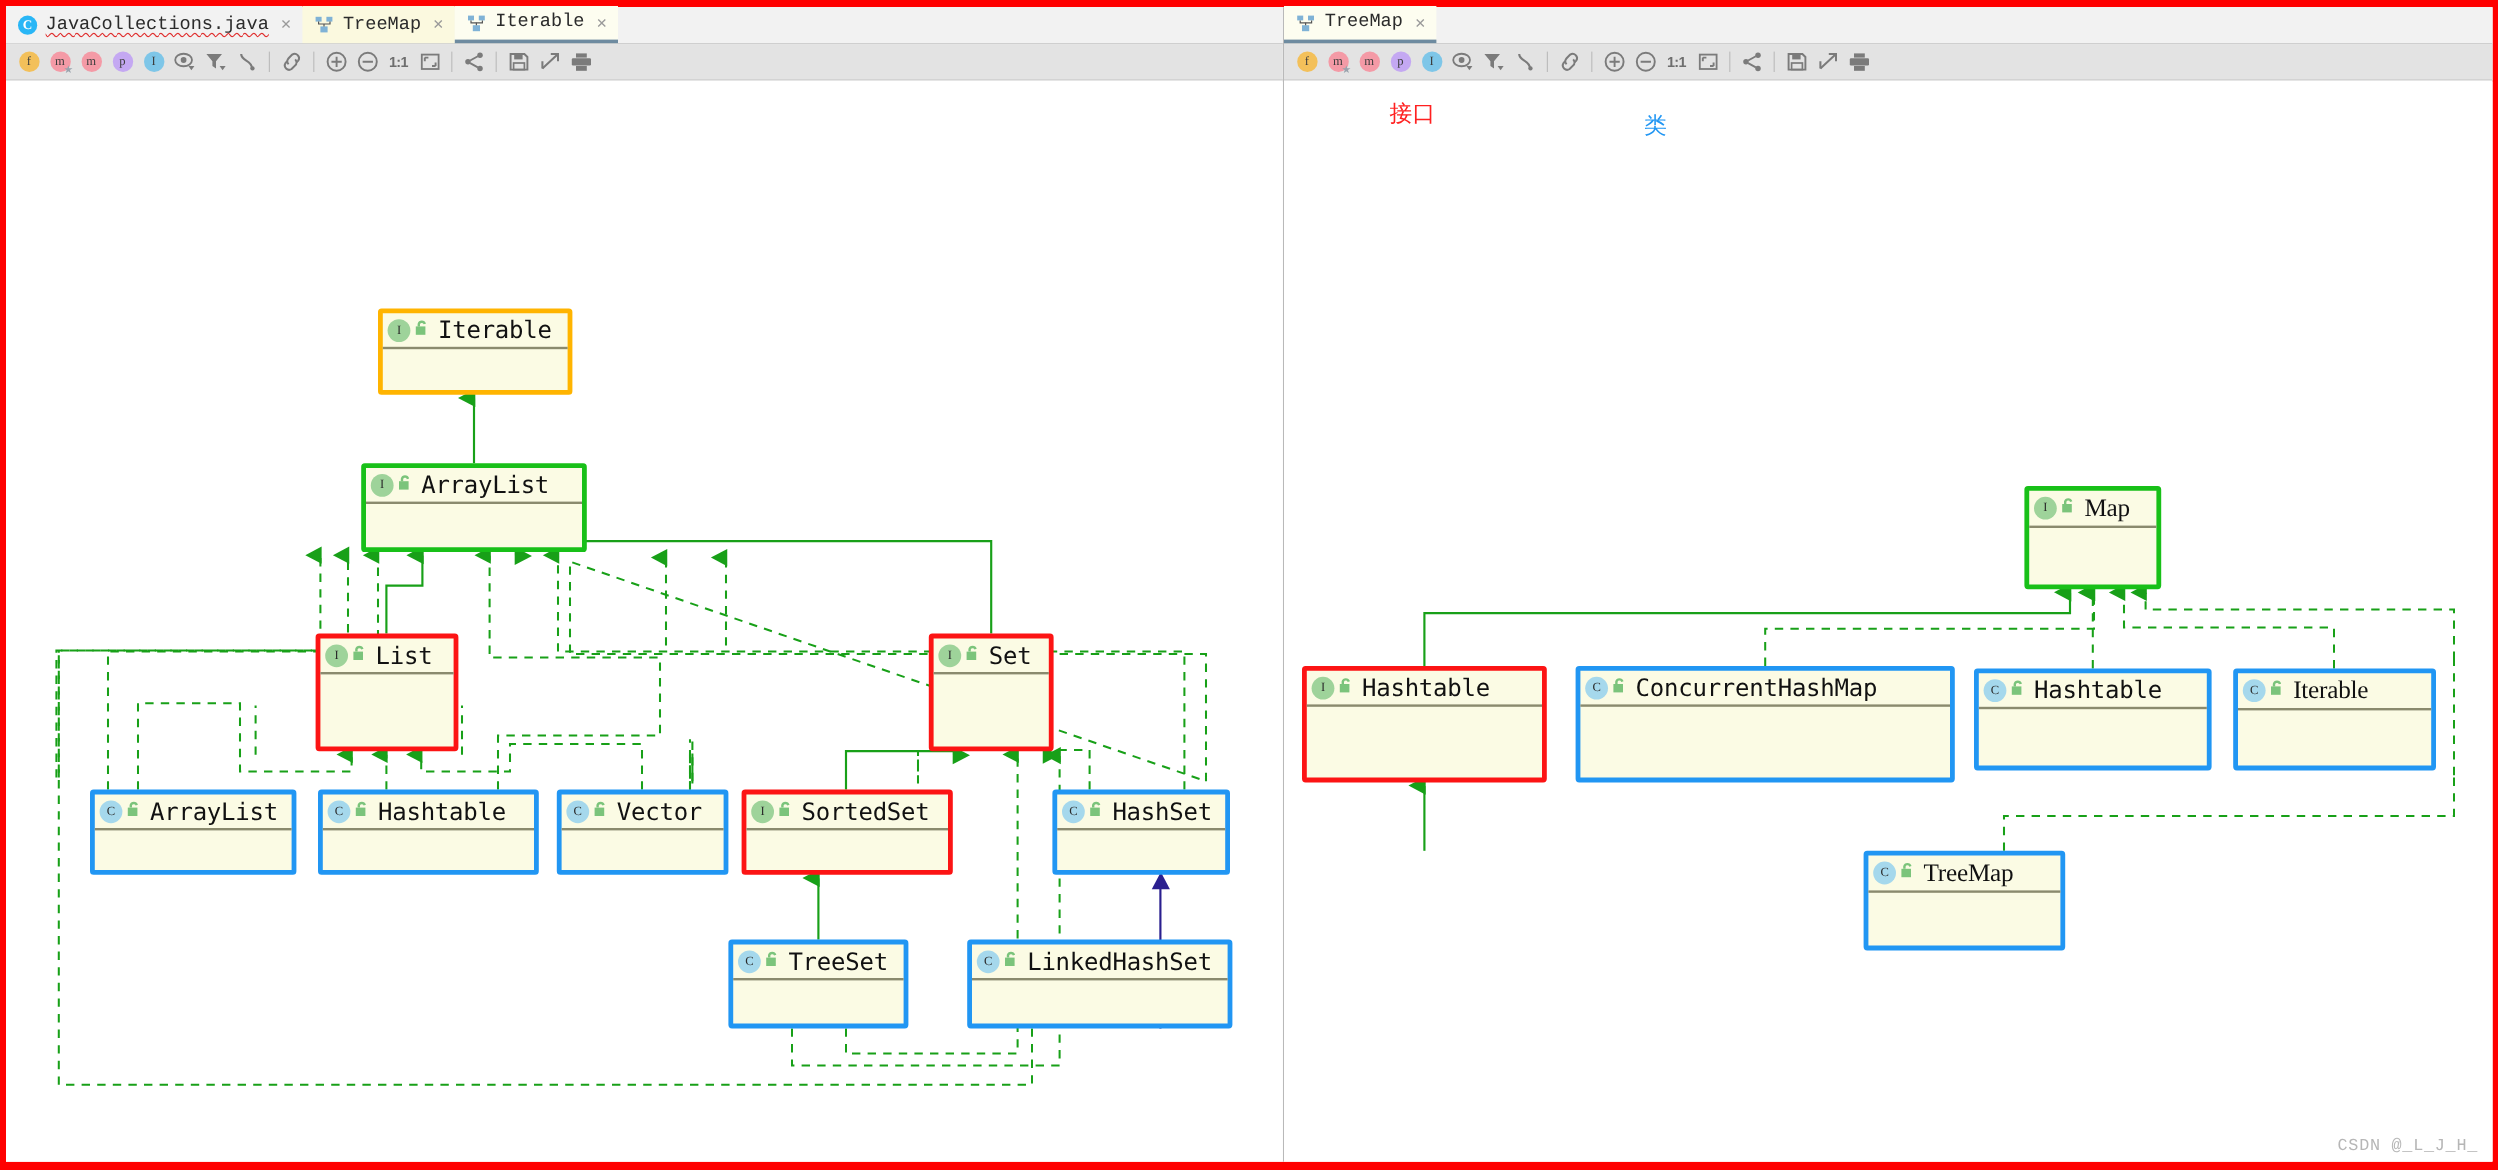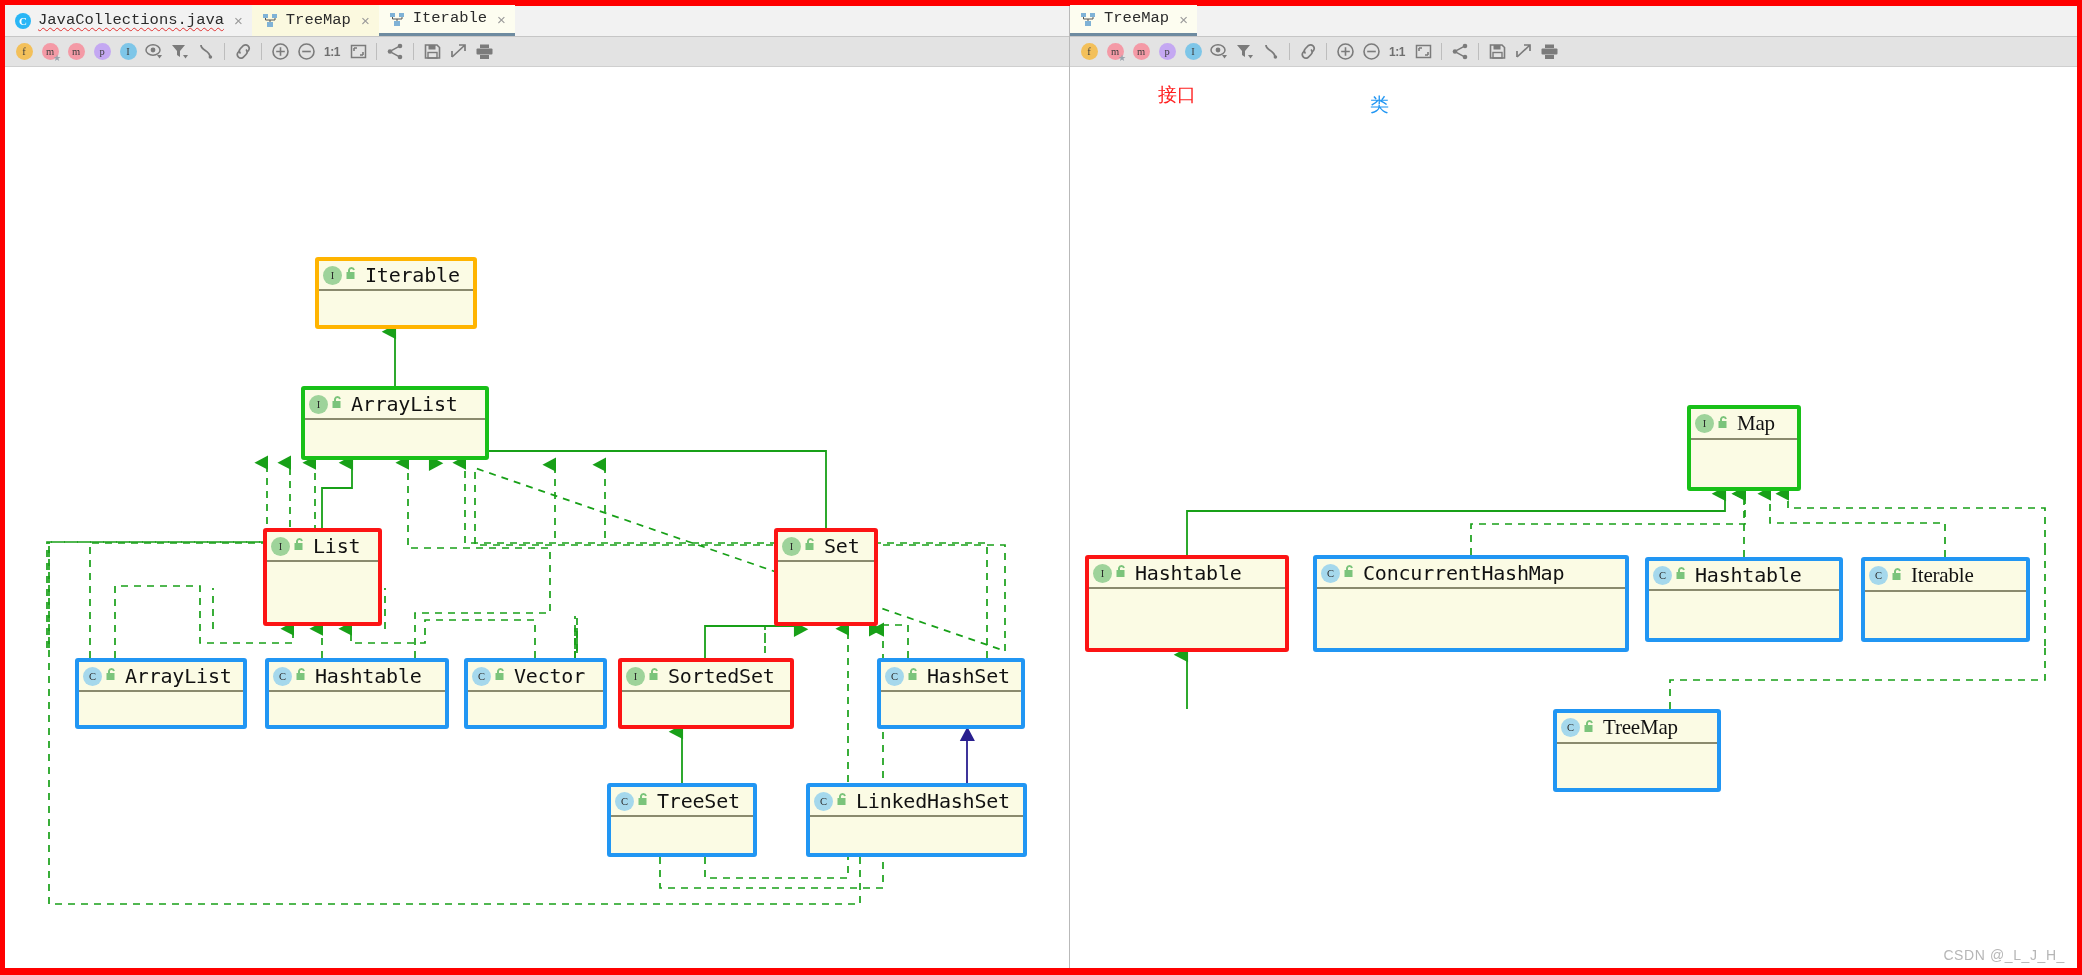--- a/index.html
+++ b/index.html
@@ -157,21 +157,21 @@
   }
   .legend.red { color: #ff2020; }
   .legend.blue { color: #2196f3; }
 
   .watermark {
     position: absolute;
     right: 12px; bottom: 5px;
     color: #b6b6b6;
     font-size: 14px;
     letter-spacing: 0.6px;
-    font-family: Liberation Sans, sans-serif;
+    font-family: Liberation Mono, monospace;
   }
 </style>
 </head>
 <body>
 
 <div id="app">
 
   <div class="panes">
 
     <div class="pane pane-left">

